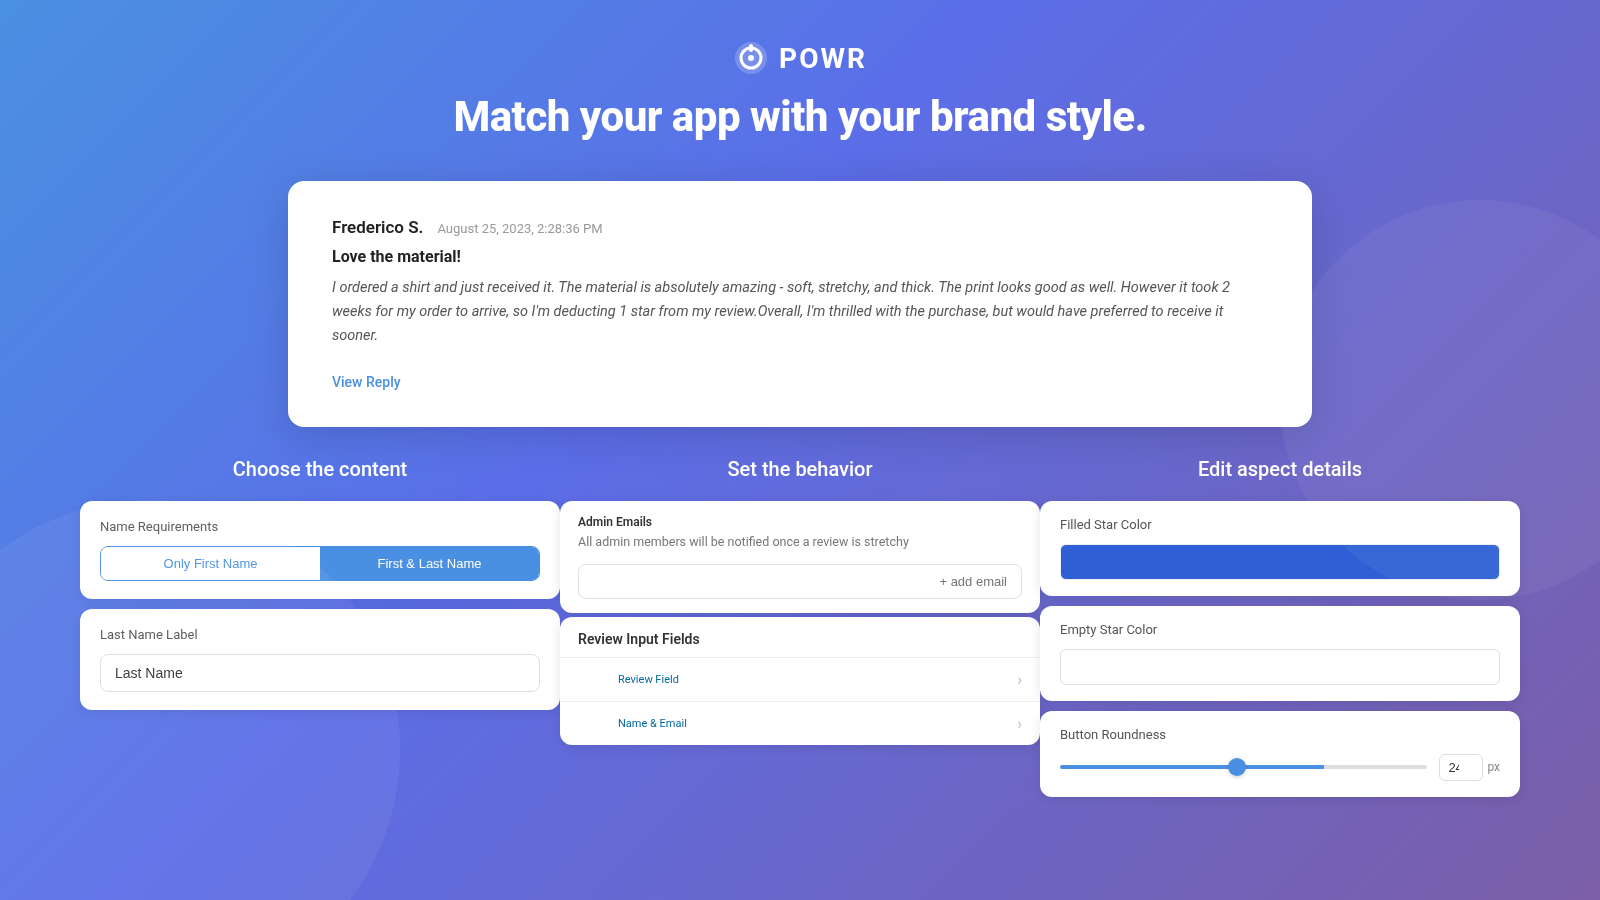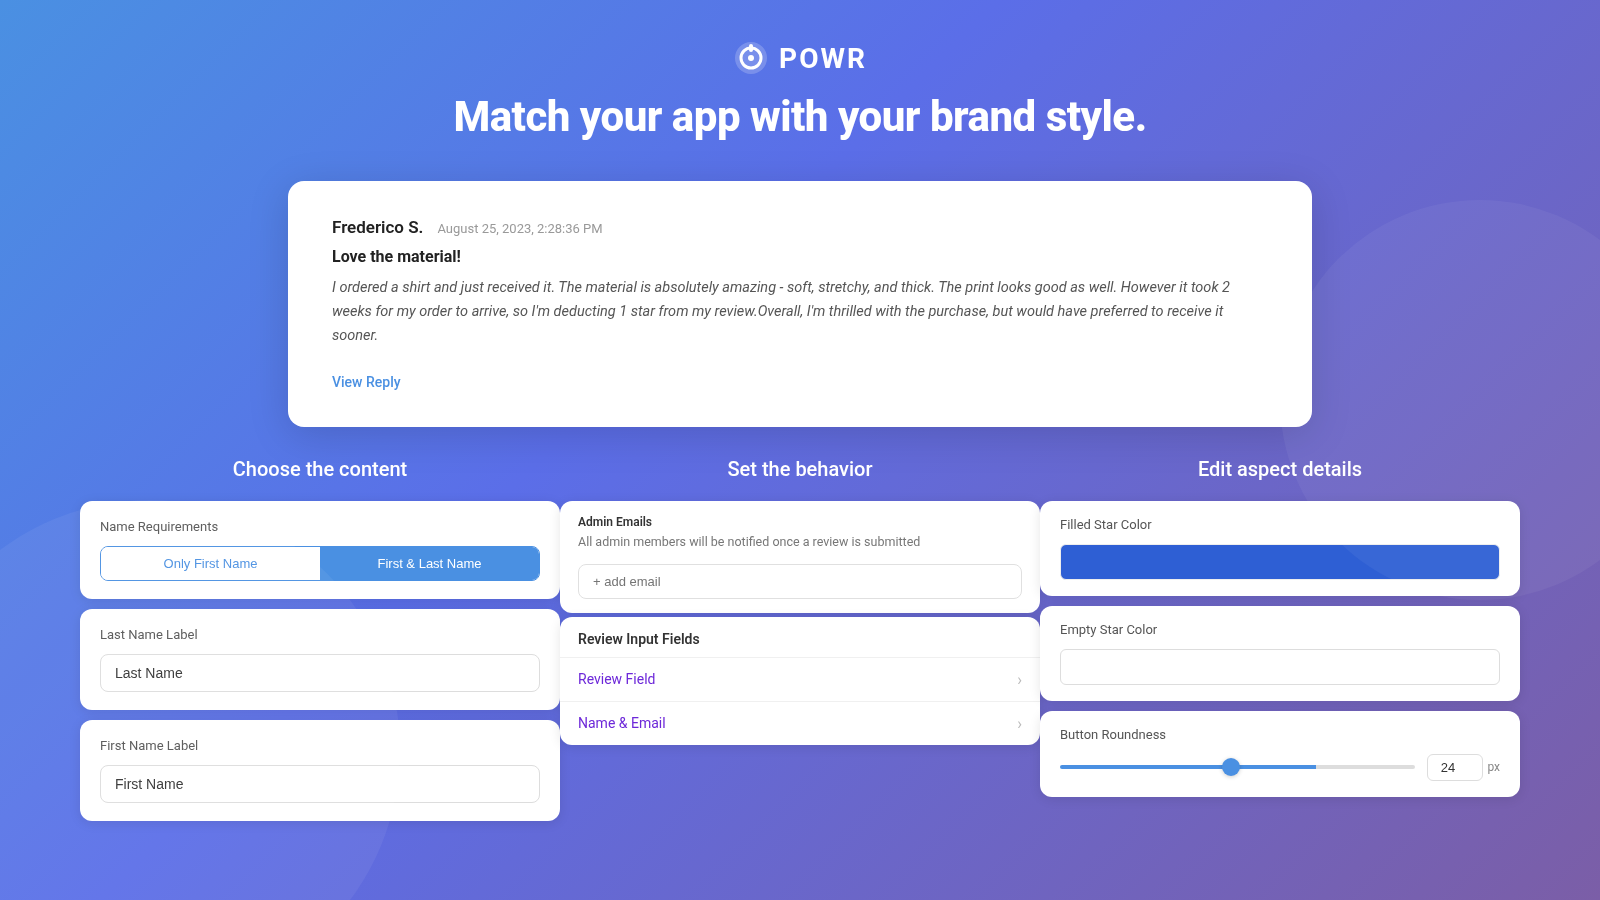--- a/index.html
+++ b/index.html
@@ -231,20 +231,21 @@
 
     .add-email-input {
       width: calc(100% - 36px);
       margin: 0 18px 14px;
       border: 1.5px solid #e0e0e0;
       border-radius: 8px;
       padding: 9px 14px;
       font-size: 13px;
       color: #aaa;
       outline: none;
+      text-align: right;
     }
 
     .behavior-list-card {
       background: white;
       border-radius: 12px;
       box-shadow: 0 2px 12px rgba(0,0,0,0.1);
       overflow: hidden;
     }
 
     .behavior-list-title {
@@ -257,22 +258,23 @@
     .behavior-list-item {
       display: flex;
       align-items: center;
       justify-content: space-between;
       padding: 12px 18px;
       border-top: 1px solid #f0f0f0;
       cursor: pointer;
     }
 
     .behavior-list-item-label {
-      font-size: 14px;
-      color: #6d28d9;
+      font-size: 11px;
+      color: #0369a1;
+      margin-left: 40px;
     }
 
     .chevron-icon {
       color: #bbb;
       font-size: 16px;
     }
 
     
     .aspect-card {
       background: white;
@@ -333,21 +335,21 @@
       box-shadow: 0 1px 4px rgba(0,0,0,0.2);
     }
 
     .slider-value-box {
       display: flex;
       align-items: center;
       gap: 4px;
     }
 
     .slider-value {
-      width: 56px;
+      width: 44px;
       border: 1.5px solid #ddd;
       border-radius: 6px;
       padding: 5px 8px;
       font-size: 13px;
       text-align: center;
       color: #333;
     }
 
     .slider-unit {
       font-size: 12px;
@@ -394,33 +396,29 @@
         <button class="toggle-btn active">Only First Name</button>
         <button class="toggle-btn selected">First &amp; Last Name</button>
       </div>
     </div>
 
     <div class="card">
       <div class="card-label">Last Name Label</div>
       <input class="text-input" type="text" value="Last Name" style="">
     </div>
 
-    <div class="card">
-      <div class="card-label">First Name Label</div>
-      <input class="text-input" type="text" value="First Name" style="">
-    </div>
   </div>
 
   <div class="column">
     <div class="column-title">Set the behavior</div>
 
     <div class="behavior-card">
       <div class="behavior-card-header">
         <div class="behavior-card-title">Admin Emails</div>
-        <div class="behavior-card-desc">All admin members will be notified once a review is submitted</div>
+        <div class="behavior-card-desc">All admin members will be notified once a review is stretchy</div>
       </div>
       <input class="add-email-input" type="text" placeholder="+ add email" style="">
     </div>
 
     <div class="behavior-list-card">
       <div class="behavior-list-title">Review Input Fields</div>
       <div class="behavior-list-item">
         <span class="behavior-list-item-label">Review Field</span>
         <span class="chevron-icon">›</span>
       </div>

